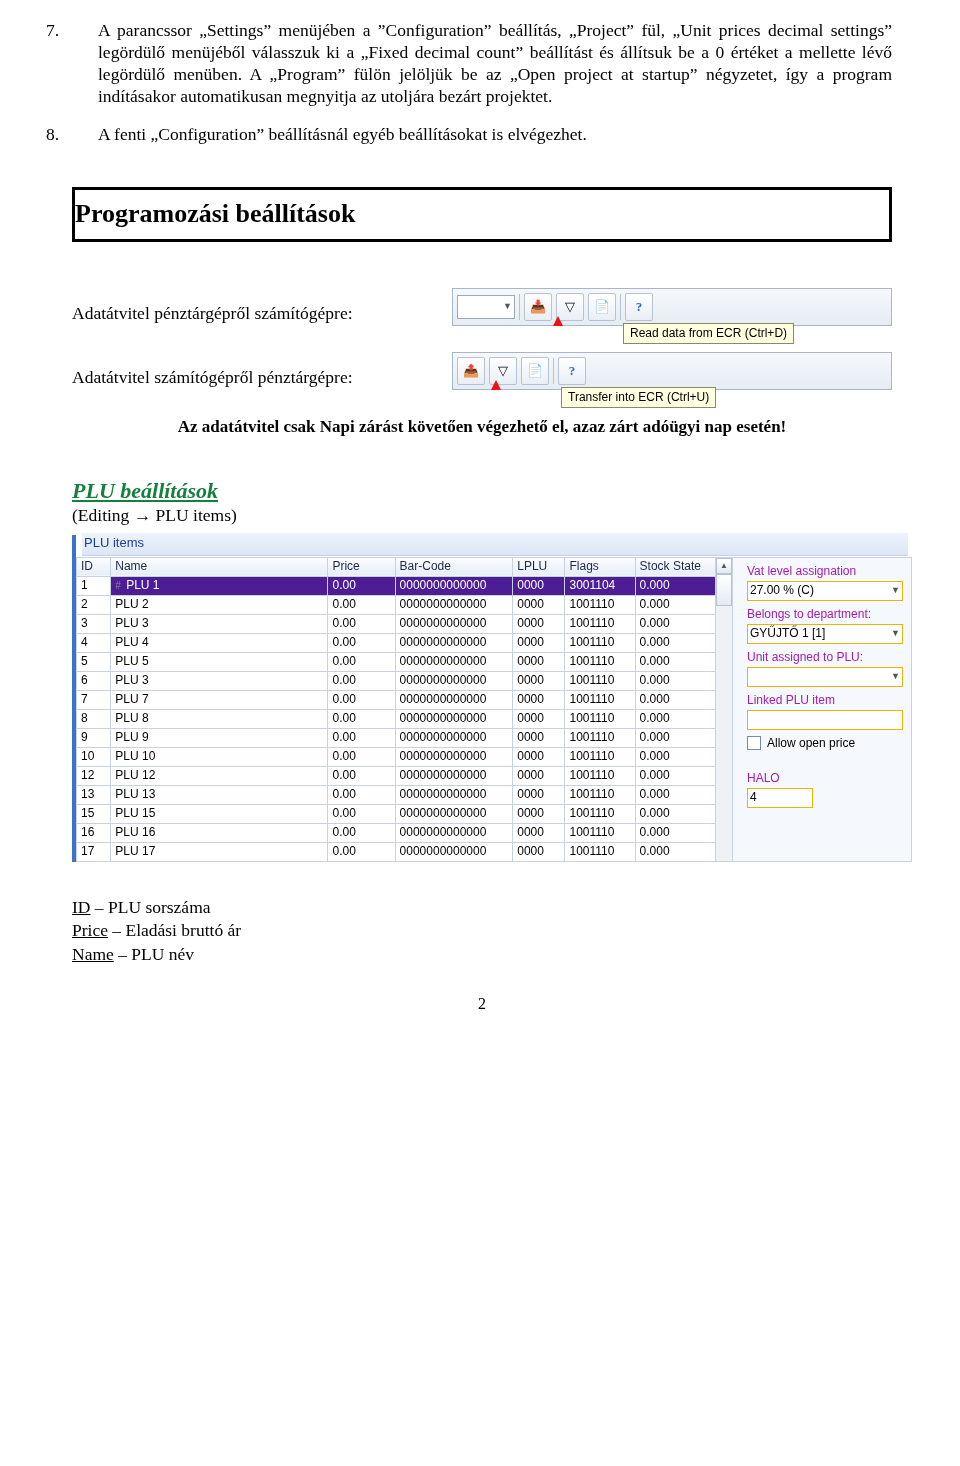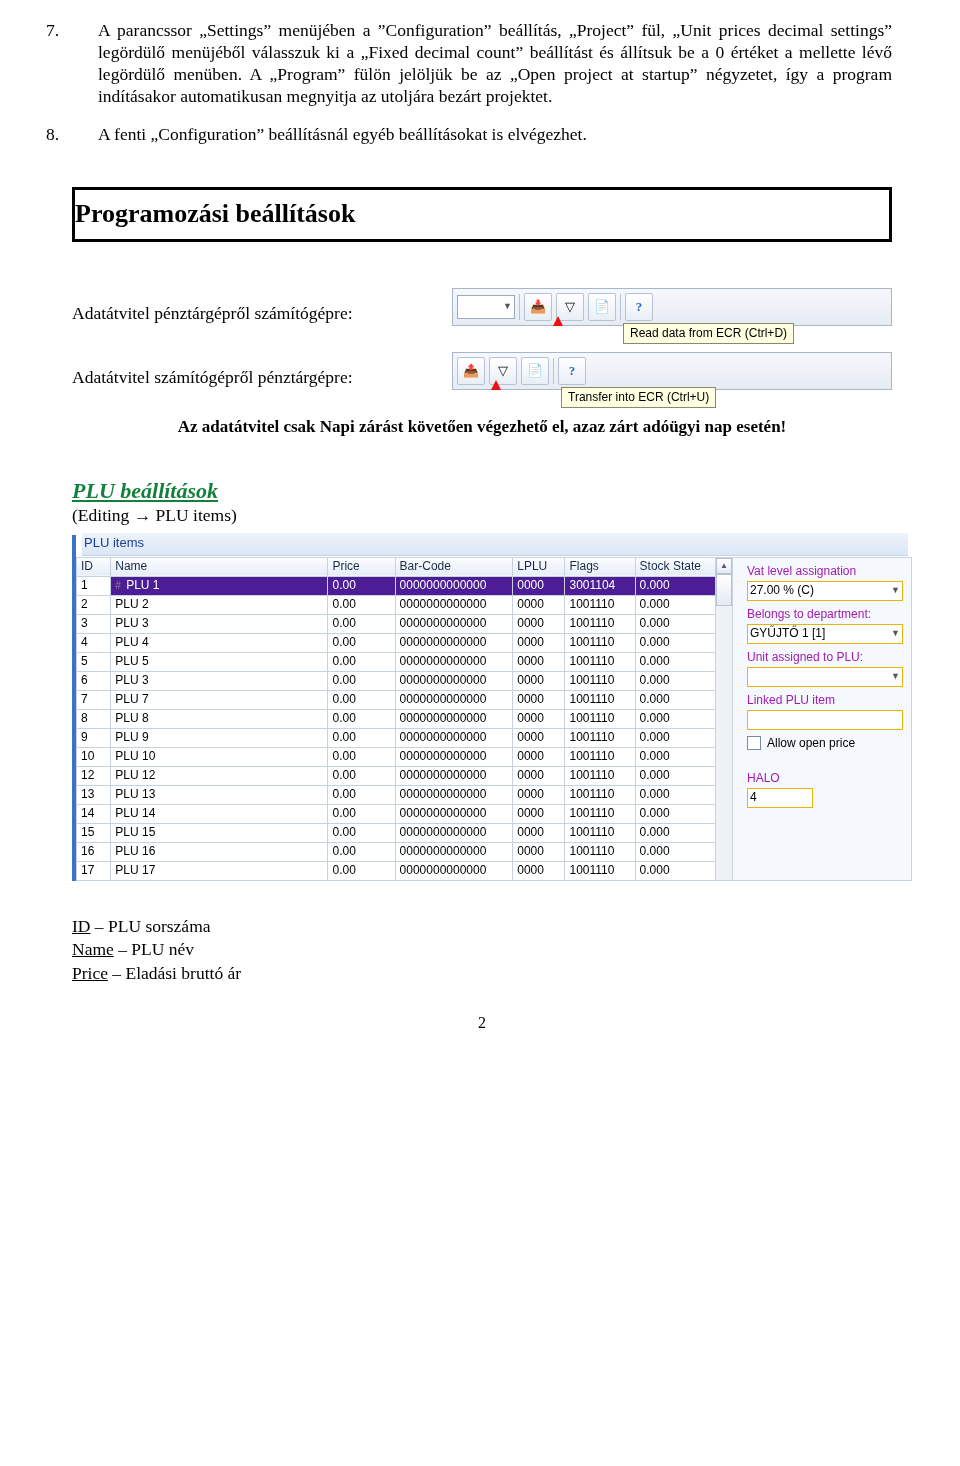--- a/index.html
+++ b/index.html
@@ -333,29 +333,20 @@
           <tr>
             <td class="col-id col-id-cell">13</td>
             <td class="col-name">PLU 13</td>
             <td class="col-price">0.00</td>
             <td class="col-bar">0000000000000</td>
             <td class="col-lplu">0000</td>
             <td class="col-flags">1001110</td>
             <td class="col-stock">0.000</td>
           </tr>
           <tr>
-            <td class="col-id col-id-cell">14</td>
-            <td class="col-name">PLU 14</td>
-            <td class="col-price">0.00</td>
-            <td class="col-bar">0000000000000</td>
-            <td class="col-lplu">0000</td>
-            <td class="col-flags">1001110</td>
-            <td class="col-stock">0.000</td>
-          </tr>
-          <tr>
             <td class="col-id col-id-cell">15</td>
             <td class="col-name">PLU 15</td>
             <td class="col-price">0.00</td>
             <td class="col-bar">0000000000000</td>
             <td class="col-lplu">0000</td>
             <td class="col-flags">1001110</td>
             <td class="col-stock">0.000</td>
           </tr>
           <tr>
             <td class="col-id col-id-cell">16</td>
@@ -410,17 +401,17 @@
       <span class="lbl">HALO</span>
       <div class="fld narrow">
           <span>4</span>
         </div>
     </div>
   </div>
 </div>
 
 <div class="defs">
   <div><span class="u">ID</span><span> – PLU sorszáma</span></div>
+  <div><span class="u">Price</span><span> – Eladási bruttó ár</span></div>
   <div><span class="u">Name</span><span> – PLU név</span></div>
-  <div><span class="u">Price</span><span> – Eladási bruttó ár</span></div>
 </div>
 
 <div class="page-num">2</div>
 
 </body></html>

